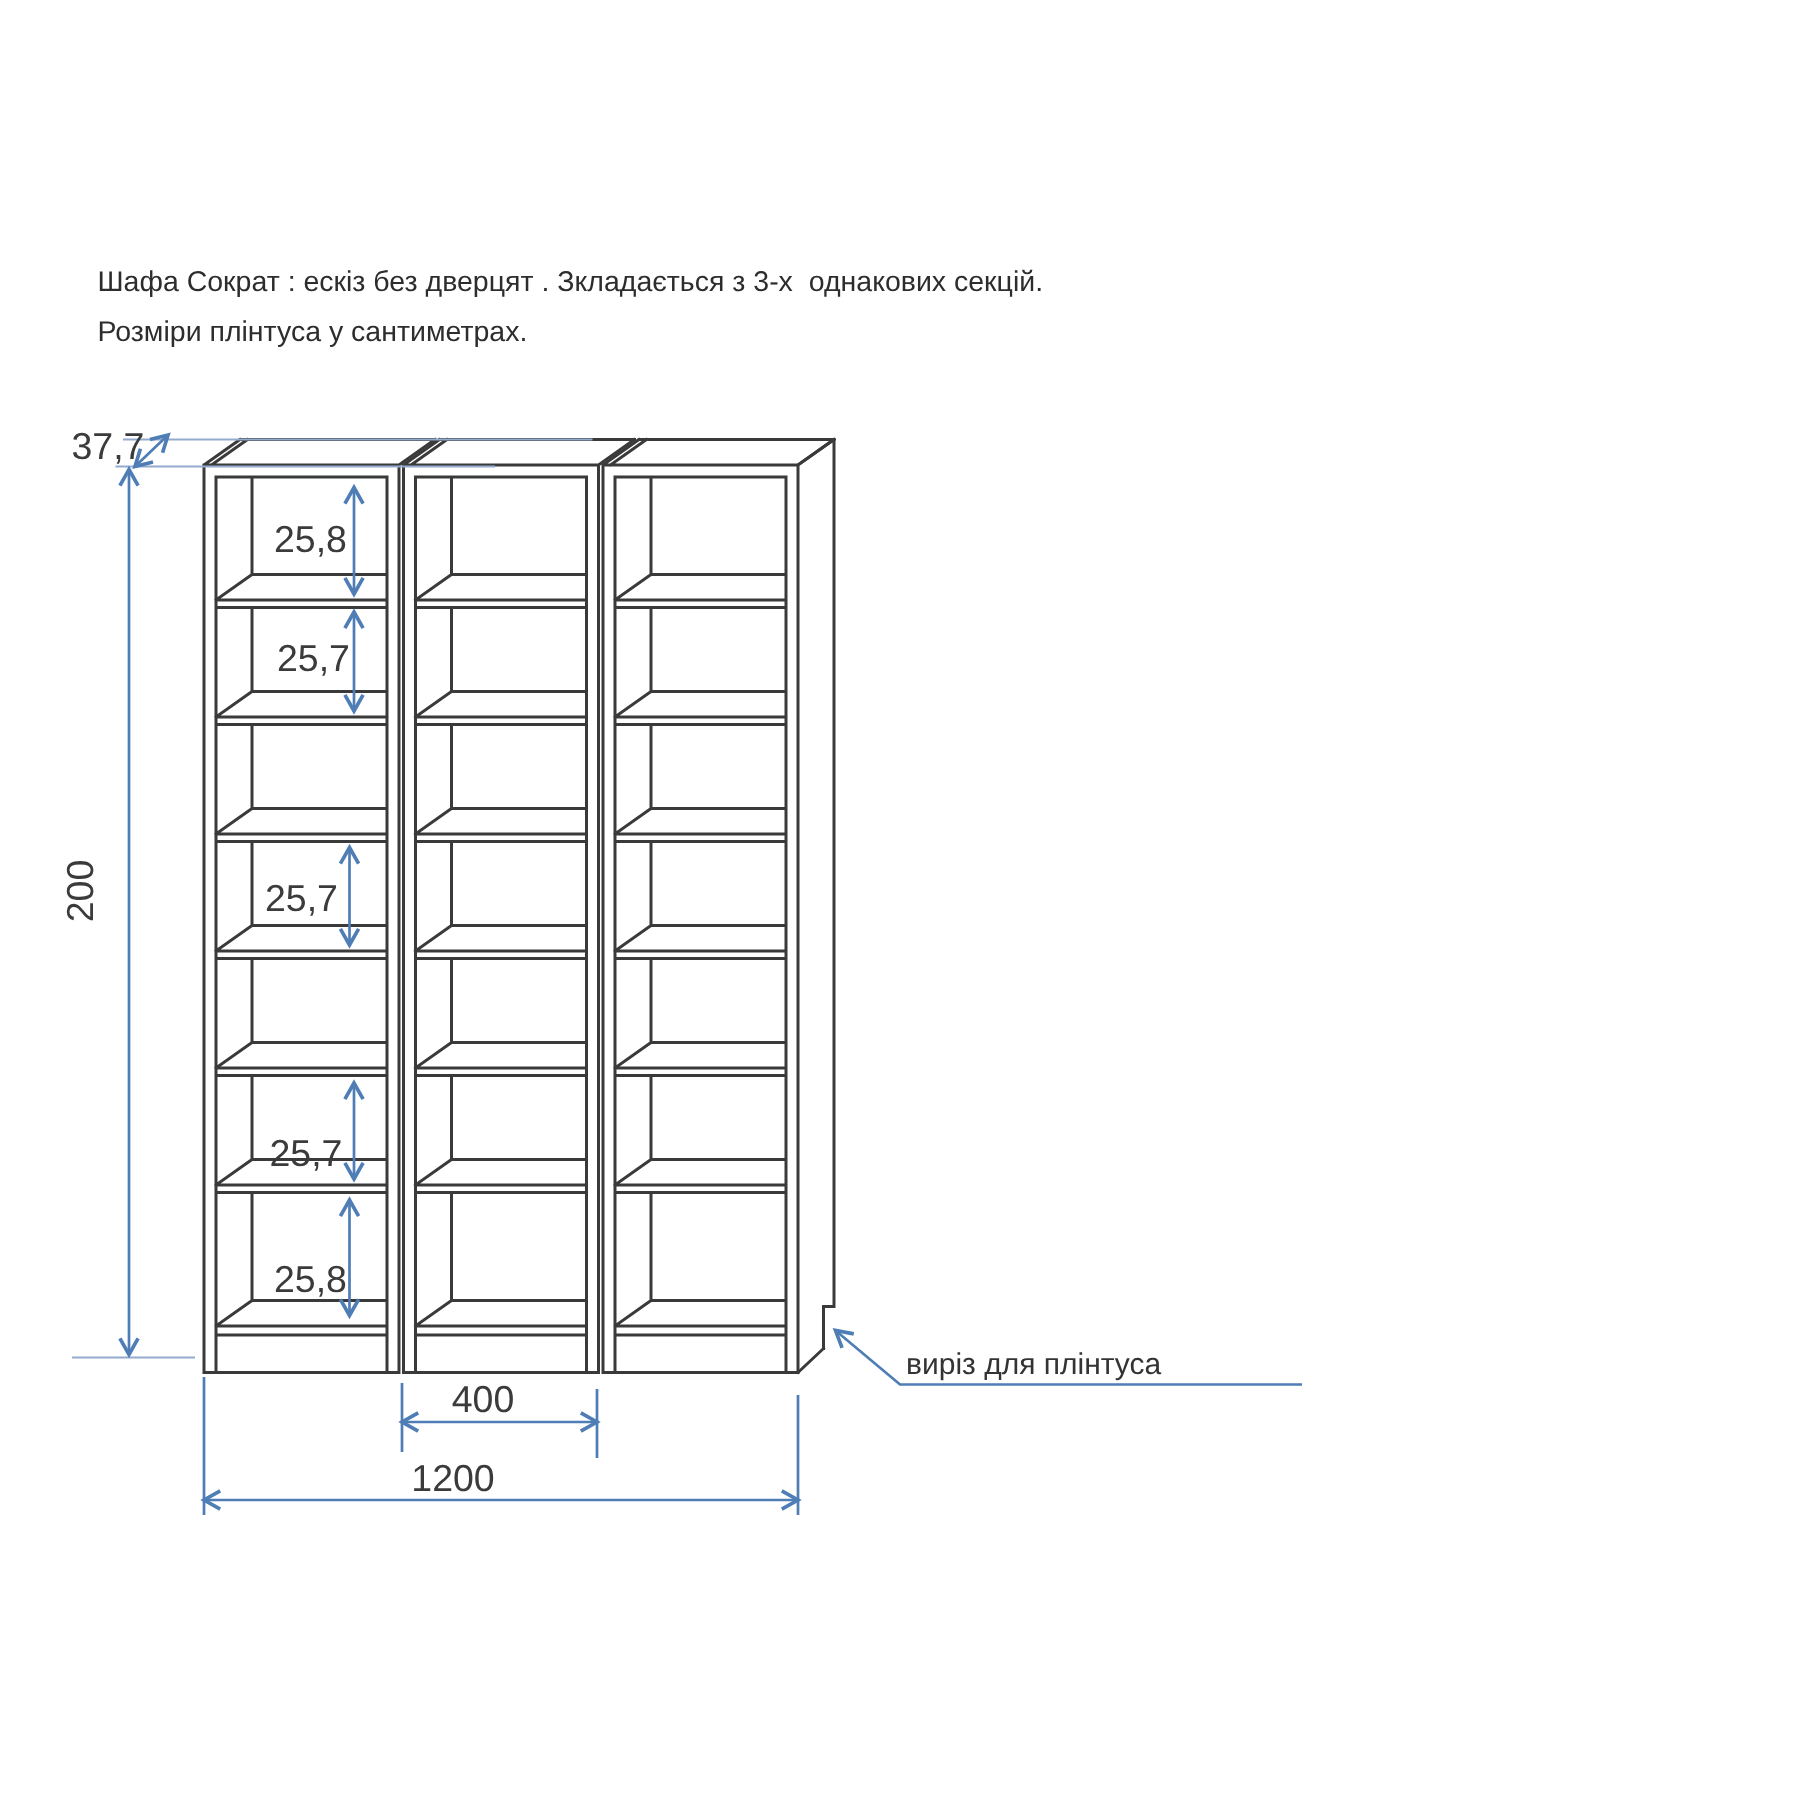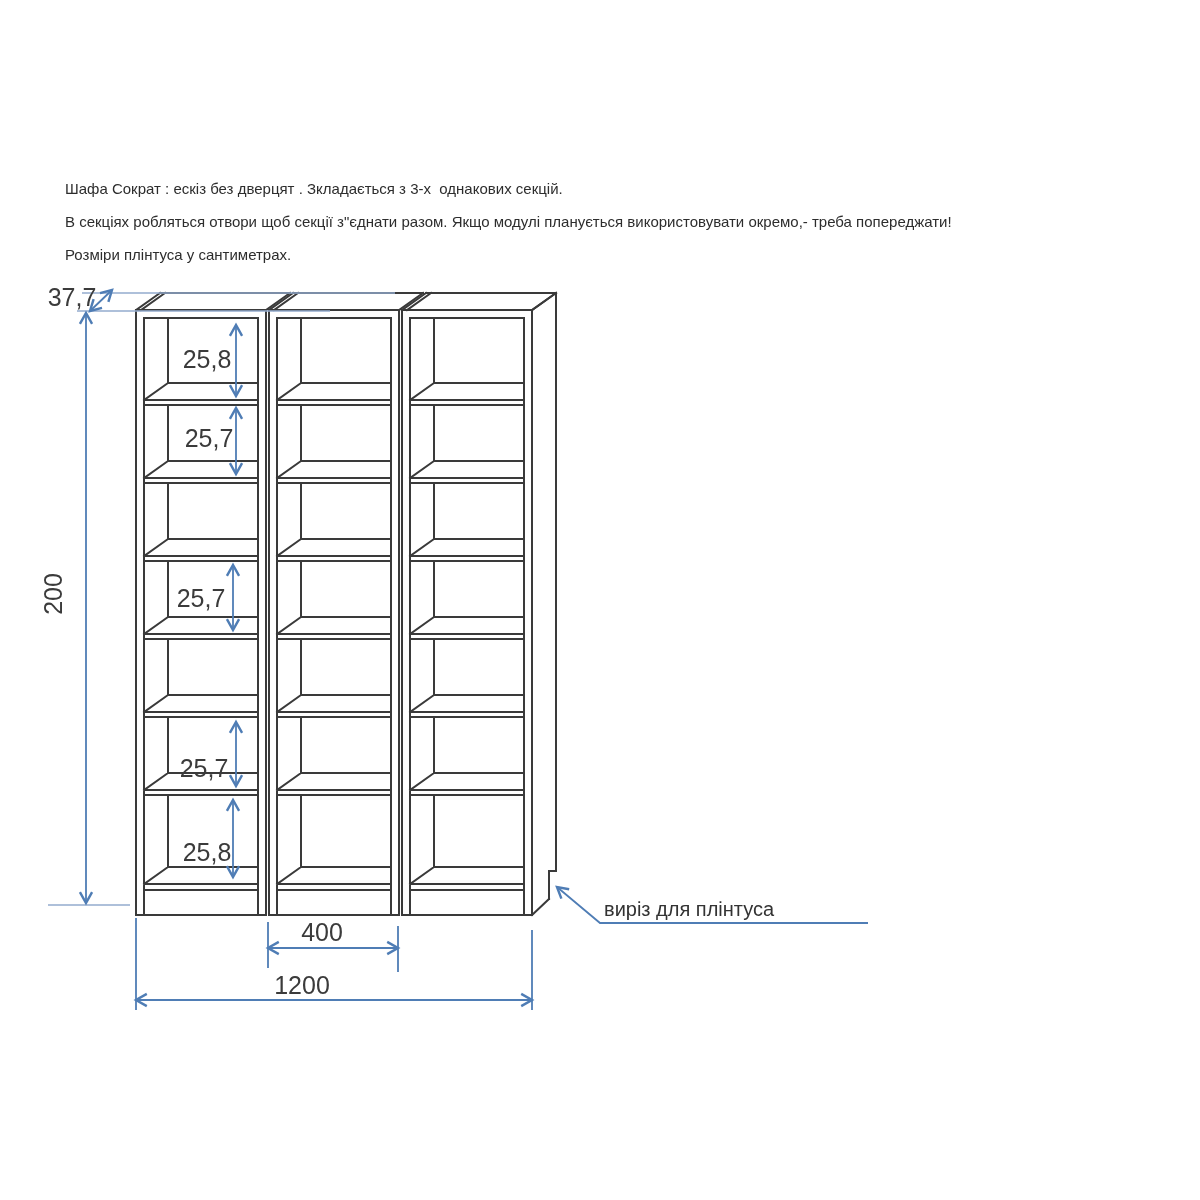--- a/index.html
+++ b/index.html
@@ -1,34 +1,33 @@
 <!DOCTYPE html>
 <html><head>
 <meta charset="utf-8">
 <style>
   html,body{margin:0;padding:0;background:#ffffff;}
   #page{position:relative;width:1200px;height:1200px;background:#ffffff;overflow:hidden;
         font-family:"Liberation Sans", sans-serif;}
-  #notes{position:absolute;left:65px;top:172px;color:#2d2d2d;font-size:15px;line-height:33px;}
+  #notes{position:absolute;left:65px;top:172px;color:#2d2d2d;font-size:19px;line-height:33px;}
   #notes div{white-space:pre;}
   #drawing{position:absolute;left:0;top:0;}
   .cabline{stroke:#3a3a3a;stroke-width:2;fill:none;stroke-linecap:square;}
   .dimline{stroke:#4f7db5;stroke-width:1.8;fill:none;}
   .extline{stroke:#93abce;stroke-width:1.4;fill:none;}
   .dimtext{fill:#3b3b3b;font-size:25px;font-family:"Liberation Sans", sans-serif;}
   .leadertext{fill:#333333;font-size:20px;font-family:"Liberation Sans", sans-serif;}
 </style>
 </head>
 <body>
 
 <div id="page">
 
   <div id="notes">
     <div>Шафа Сократ : ескіз без дверцят . Зкладається з 3-х  однакових секцій.</div>
-    <div>В секціях робляться отвори щоб секції з"єднати разом. Якщо модулі планується використовувати окремо,- треба попереджати!</div>
     <div>Розміри плінтуса у сантиметрах.</div>
   </div>
 
   <svg id="drawing" width="1200" height="1200" viewBox="0 0 1200 1200">
 
     <defs>
       <marker id="dimArr" viewBox="0 0 12 12" refX="10" refY="6" markerWidth="9" markerHeight="9" orient="auto-start-reverse">
         <path d="M2,1.5 L10,6 L2,10.5" fill="none" stroke="#4f7db5" stroke-width="1.8"></path>
       </marker>
 

